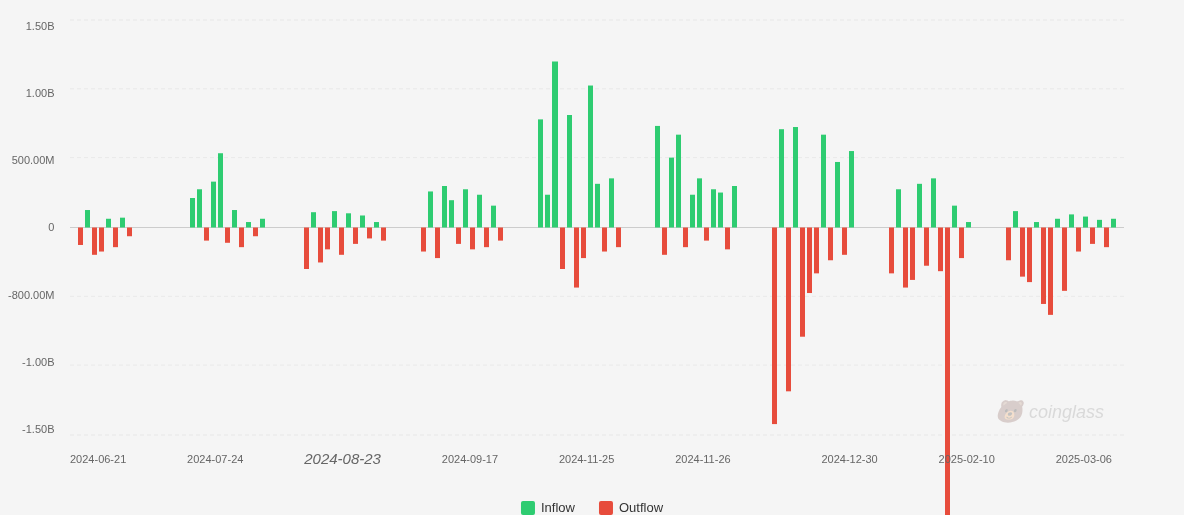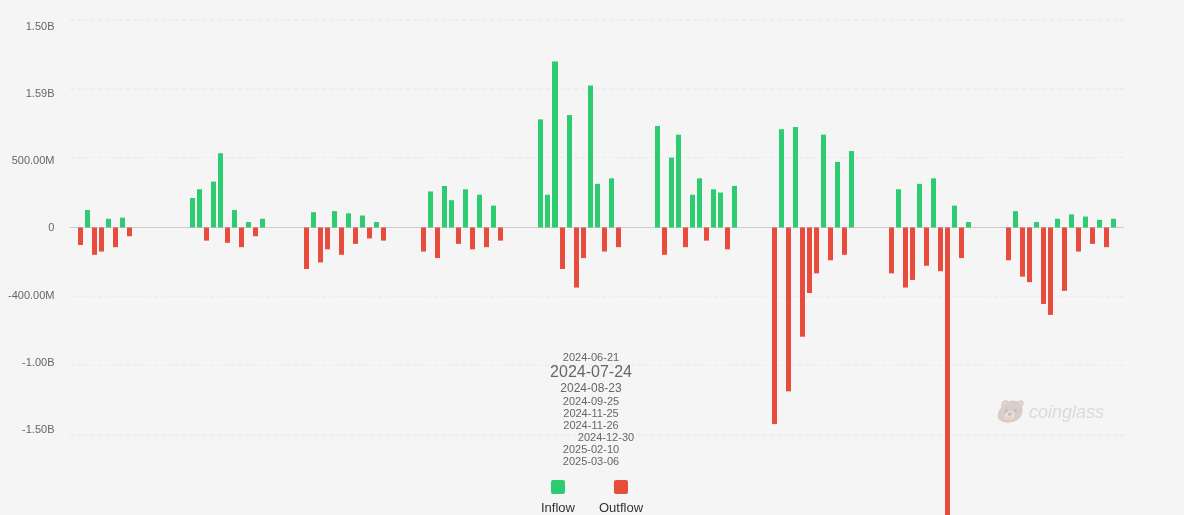--- a/index.html
+++ b/index.html
@@ -35,21 +35,20 @@
       display: flex;
       align-items: center;
       gap: 24px;
       font-size: 13px;
       color: #333;
     }
     .legend-item {
       display: flex;
       align-items: center;
       gap: 6px;
-      flex-direction: column;
     }
     .legend-color {
       width: 14px;
       height: 14px;
       border-radius: 2px;
     }
     .watermark {
       position: absolute;
       bottom: 90px;
       right: 80px;
@@ -195,34 +194,34 @@
       <rect x="1013" y="180" width="5" height="10" fill="#2ecc71"></rect>
       <rect x="1020" y="190" width="5" height="15" fill="#e74c3c"></rect>
       <rect x="1027" y="183" width="5" height="7" fill="#2ecc71"></rect>
       <rect x="1034" y="190" width="5" height="18" fill="#e74c3c"></rect>
       <rect x="1041" y="182" width="5" height="8" fill="#2ecc71"></rect>
     </svg>
 
     
     <div style="position:absolute; left:-62px; top:0; height:100%; display:flex; flex-direction:column; justify-content:space-between; align-items:flex-end;">
       <span style="font-size:11px; color:#666;">1.50B</span>
-      <span style="font-size:11px; color:#666;">1.59B</span>
+      <span style="font-size:11px; color:#666;">1.00B</span>
       <span style="font-size:11px; color:#666;">500.00M</span>
       <span style="font-size:11px; color:#666;">0</span>
-      <span style="font-size:11px; color:#666;">-400.00M</span>
+      <span style="font-size:11px; color:#666;">-800.00M</span>
       <span style="font-size:11px; color:#666;">-1.00B</span>
       <span style="font-size:11px; color:#666;">-1.50B</span>
     </div>
 
     
-    <div style="position:absolute; bottom:-32px; left:0; right:12px; display:flex; justify-content:space-between; align-items:center;flex-direction:column;">
+    <div style="position:absolute; bottom:-32px; left:0; right:12px; display:flex; justify-content:space-between; align-items:center;">
       <span style="font-size:11px; color:#666;">2024-06-21</span>
-      <span style="font-size:16px; color:#666;">2024-07-24</span>
-      <span style="font-size:12px; color:#666;">2024-08-23</span>
-      <span style="font-size:11px; color:#666;">2024-09-25</span>
+      <span style="font-size:11px; color:#666;">2024-07-24</span>
+      <span style="font-size:15px; color:#666;font-style:italic;">2024-08-23</span>
+      <span style="font-size:11px; color:#666;">2024-09-17</span>
       <span style="font-size:11px; color:#666;">2024-11-25</span>
       <span style="font-size:11px; color:#666;">2024-11-26</span>
       <span style="font-size:11px; color:#666;margin-left:30px;">2024-12-30</span>
       <span style="font-size:11px; color:#666;">2025-02-10</span>
       <span style="font-size:11px; color:#666;">2025-03-06</span>
     </div>
   </div>
 
   <div class="watermark">
     <span style="font-size:22px;">🐻</span>

